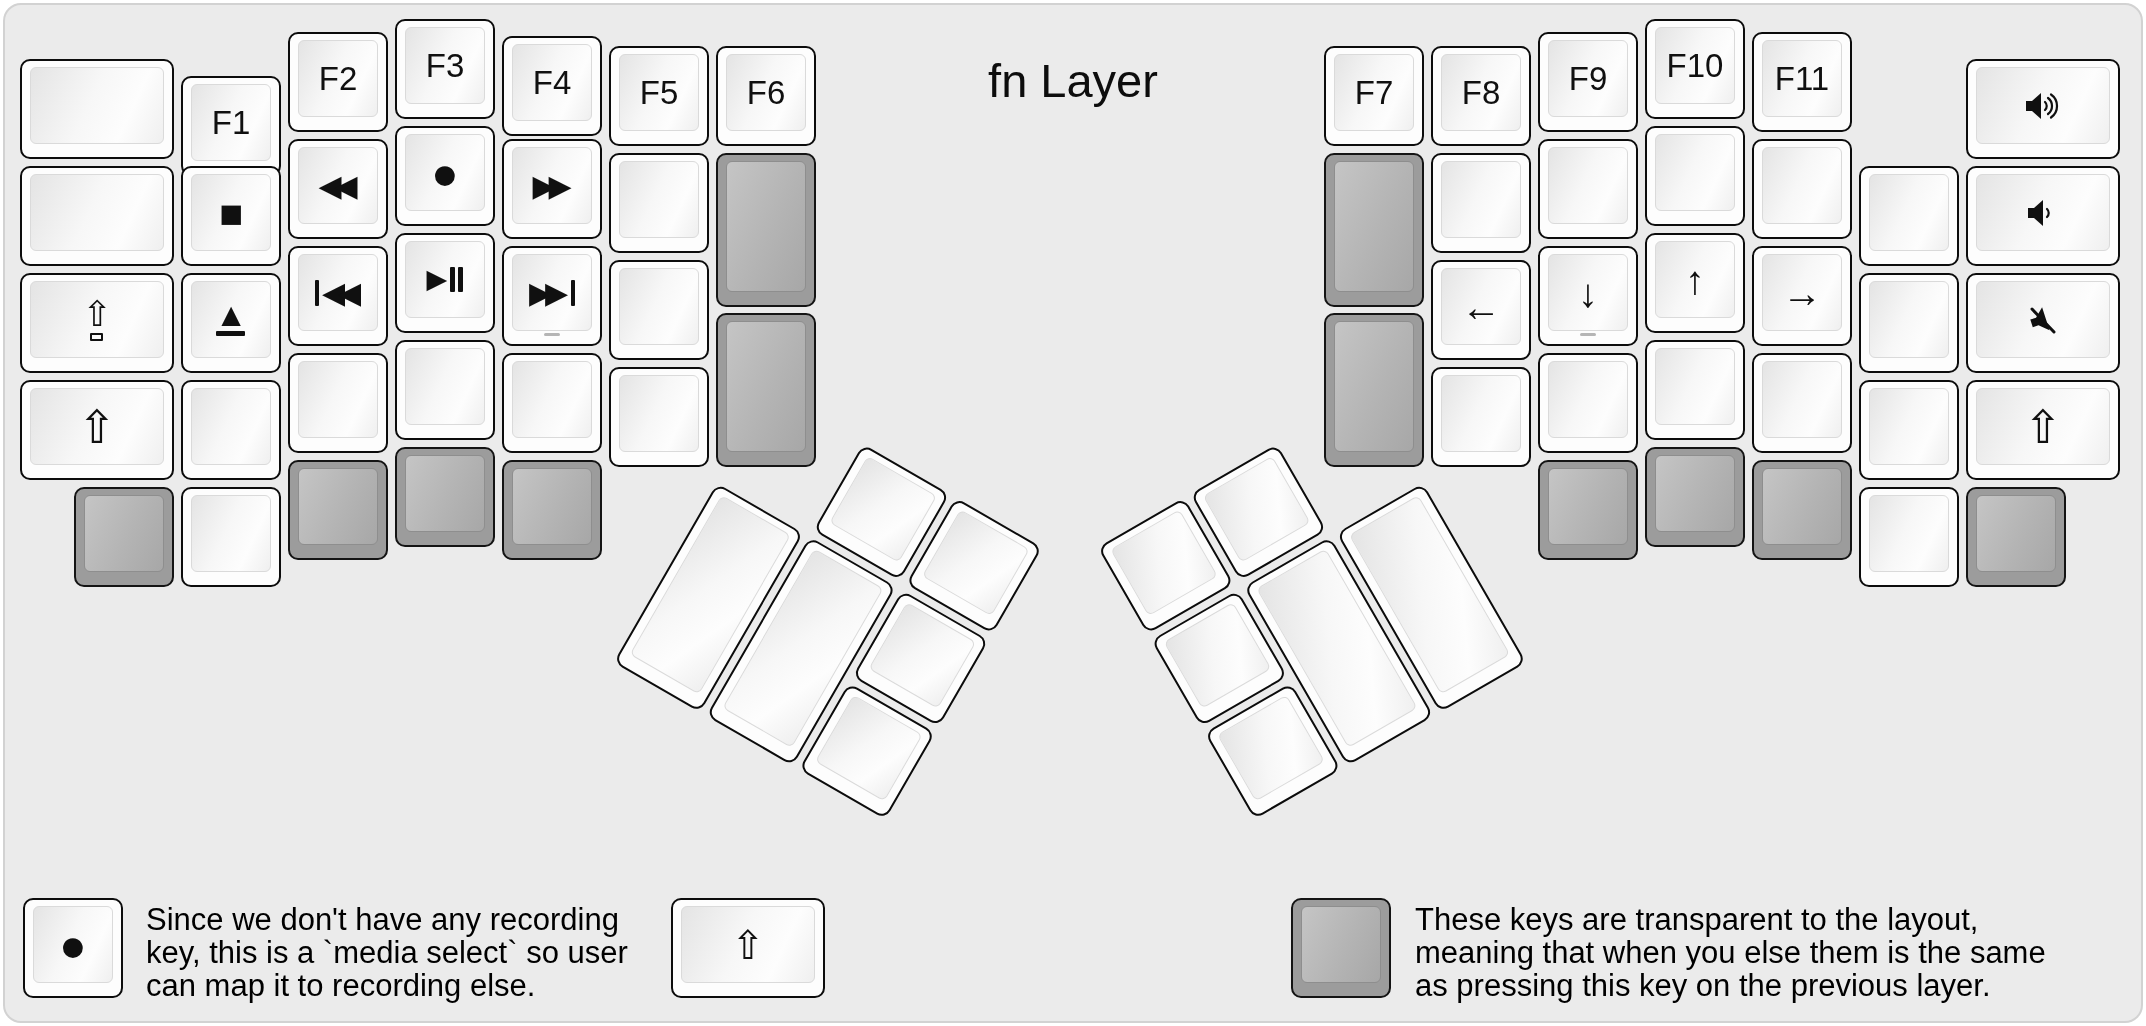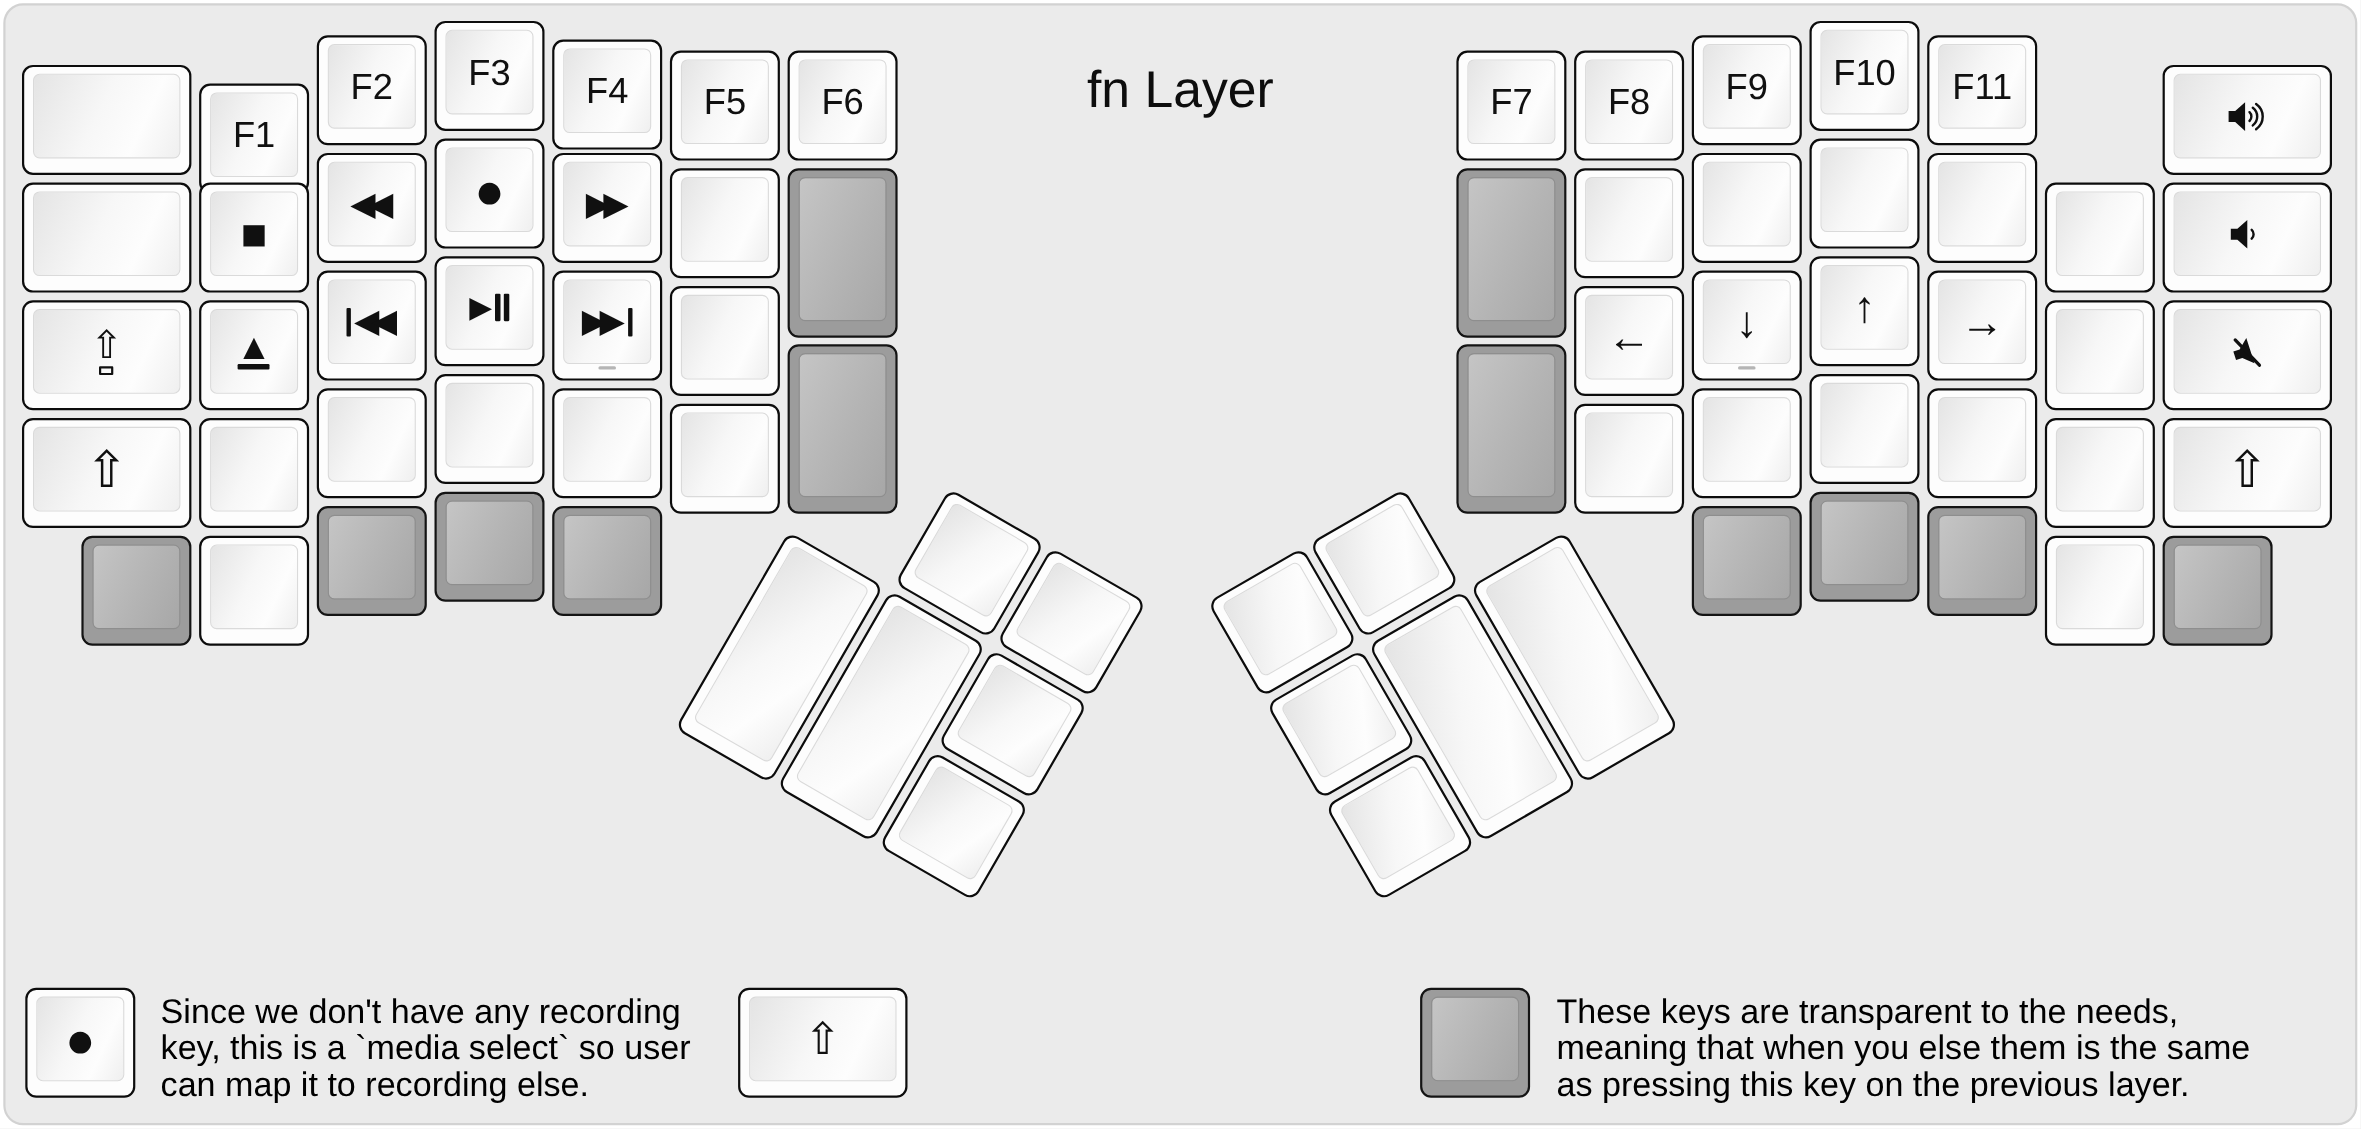--- a/index.html
+++ b/index.html
@@ -408,18 +408,18 @@
   <div class="key w" style="left:671px;top:898px;width:154px;">
       <div class="cap">
         <span class="shg" style="font-size:40px;">⇧</span>
       </div>
     </div>
 
   <div class="key g" style="left:1291px;top:898px;">
       <div class="cap"></div>
     </div>
   <div class="legtext" style="left:1415px;top:903px;">
-    <span>These keys are transparent to the needs,</span>
+    <span>These keys are transparent to the layout,</span>
     <span>meaning that when you else them is the same</span>
     <span>as pressing this key on the previous layer.</span>
   </div>
 
 </div>
 
 </body></html>

